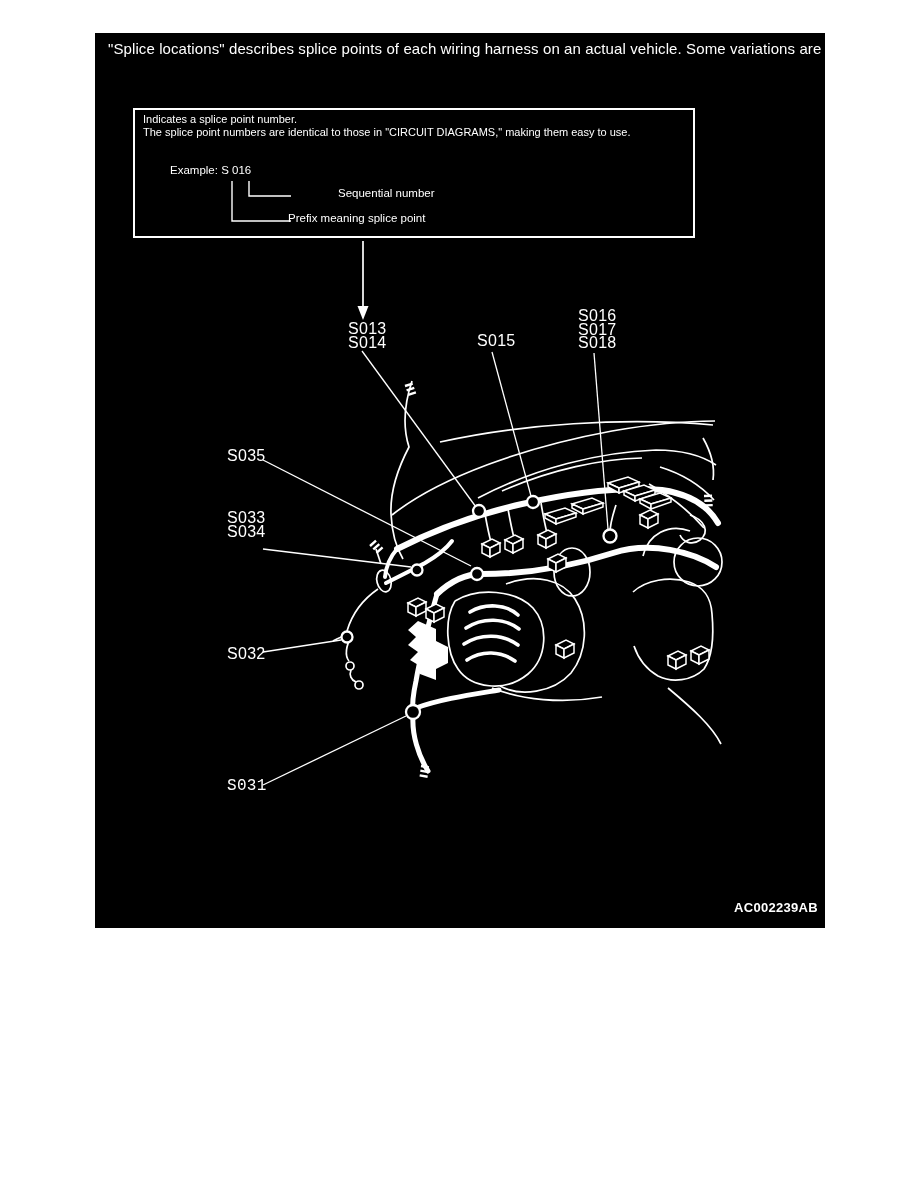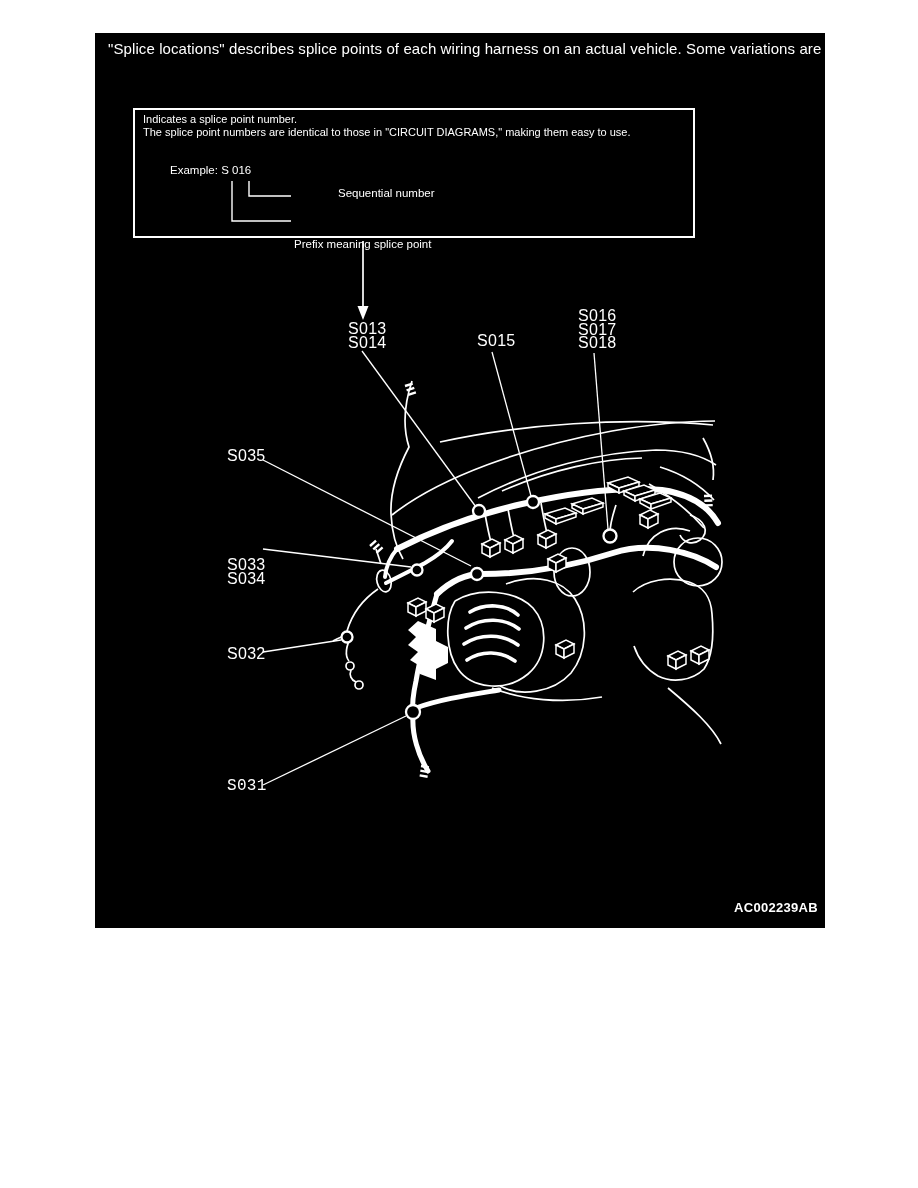--- a/index.html
+++ b/index.html
@@ -5,27 +5,27 @@
   html,body{margin:0;padding:0;background:#ffffff;}
   .page{position:relative;width:918px;height:1188px;background:#ffffff;overflow:hidden;
         font-family:"Liberation Sans","DejaVu Sans",sans-serif;}
   .panel{position:absolute;left:95px;top:33px;width:730px;height:895px;background:#000000;color:#ffffff;}
   .intro{position:absolute;left:13px;top:6px;font-size:15px;line-height:19px;white-space:nowrap;letter-spacing:0.1px;}
   .note-box{position:absolute;left:38px;top:75px;width:562px;height:130px;border:2px solid #ffffff;box-sizing:border-box;}
   .note-text{position:absolute;left:48px;top:80px;font-size:11px;line-height:13px;white-space:nowrap;}
   .example{position:absolute;left:75px;top:131px;font-size:11.5px;white-space:nowrap;}
   .callout{position:absolute;font-size:11.5px;white-space:nowrap;}
   .callout.seq{left:211px;top:154px;margin-left:32px;}
-  .callout.pre{left:199px;top:179px;margin-top:26px;}
+  .callout.pre{left:193px;top:179px;}
   .slabel{position:absolute;font-size:16px;line-height:13.5px;letter-spacing:0.3px;white-space:nowrap;}
   .g1{left:253px;top:289px;}
   .g2{left:382px;top:301px;}
   .g3{left:483px;top:276px;}
   .g4{left:132px;top:416px;}
-  .g5{left:132px;top:525px;}
+  .g5{left:132px;top:478px;}
   .g6{left:132px;top:614px;}
   .g7{left:132px;top:747px;font-family:Liberation Mono, monospace;}
   .figcode{position:absolute;right:7px;top:867px;font-size:13px;font-weight:bold;letter-spacing:0.3px;}
   svg.art{position:absolute;left:0;top:0;width:918px;height:1188px;pointer-events:none;}
 </style>
 </head>
 <body>
 
 <div class="page">
   <div class="panel">

